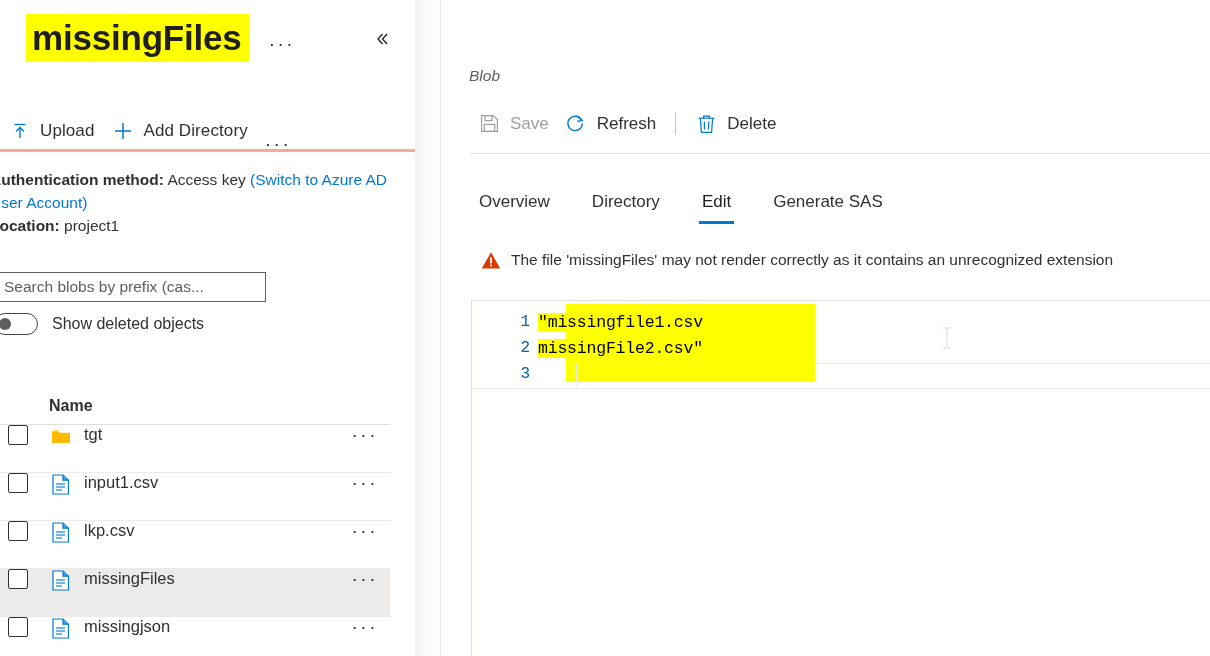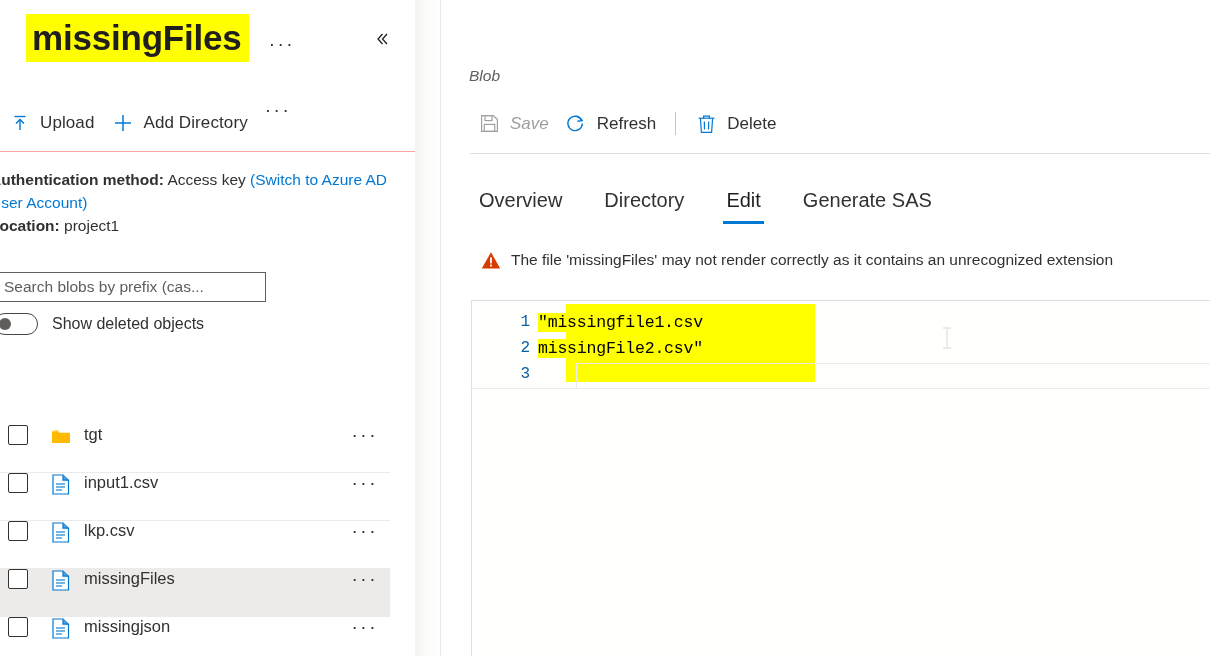--- a/index.html
+++ b/index.html
@@ -36,23 +36,23 @@
     color: #201f1e;
   }
 
   
   #sidebar-commandbar {
     position: absolute;
     left: 0; top: 105px;
     width: 415px;
     height: 47px;
     display: flex;
-    align-items: flex-start;
-    box-sizing: border-box;
-    border-bottom: 1px solid #fca5a5;
+    align-items: flex-end;
+    box-sizing: border-box;
+    border-bottom: 3px solid #fca5a5;
   }
   .cmd-btn {
     display: flex;
     align-items: center;
     height: 36px;
     padding: 0 9px;
     cursor: pointer;
     white-space: nowrap;
   }
   .cmd-btn .cmd-icon {
@@ -307,40 +307,40 @@
     align-items: center;
     justify-content: center;
     width: 22px; height: 22px;
     margin-right: 10px;
     color: #0078d4;
   }
   .mcmd .mcmd-label {
     font-size: 17px;
     color: #323130;
   }
-  .mcmd.disabled { cursor: default; font-style: italic; }
+  .mcmd.disabled { cursor: default; }
   .mcmd.disabled .mcmd-icon { color: #a19f9d; }
   .mcmd.disabled .mcmd-label { color: #a19f9d; }
   .mcmd-sep {
     width: 1px;
     height: 23px;
     background: #c8c6c4;
     margin: 0 11px;
   }
 
   
   #tabs {
     position: absolute;
     left: 470px; top: 180px;
     display: flex;
     align-items: flex-end;
     height: 44px;
   }
   .tab {
-    font-size: 20px;
+    font-size: 17px;
     color: #323130;
     padding: 0 9px 12px 9px;
     margin-right: 24px;
     cursor: pointer;
     position: relative;
   }
   .tab.active {
     font-weight: normal;
     color: #201f1e;
   }
@@ -488,20 +488,23 @@
     </div>
   </div>
 
   <input id="search-box" type="text" placeholder="Search blobs by prefix (cas..." style="">
 
   <div id="deleted-toggle-wrap">
     <div id="deleted-toggle"></div>
     <div id="deleted-toggle-label">Show deleted objects</div>
   </div>
 
+  <div id="list-header">
+    <div class="col-name">Name</div>
+  </div>
 
   <div id="file-list">
     <div class="file-row">
       <div class="row-check"></div>
       <div class="row-icon">
         <svg width="20" height="17" viewBox="0 0 20 17">
           <path d="M1 3.2 h6 l1.4 1.6 H19 V15 H1 Z" fill="#ffb900"></path>
           <rect x="3.2" y="2" width="4.2" height="1.6" fill="#ffd24d"></rect>
         </svg>
       </div>

